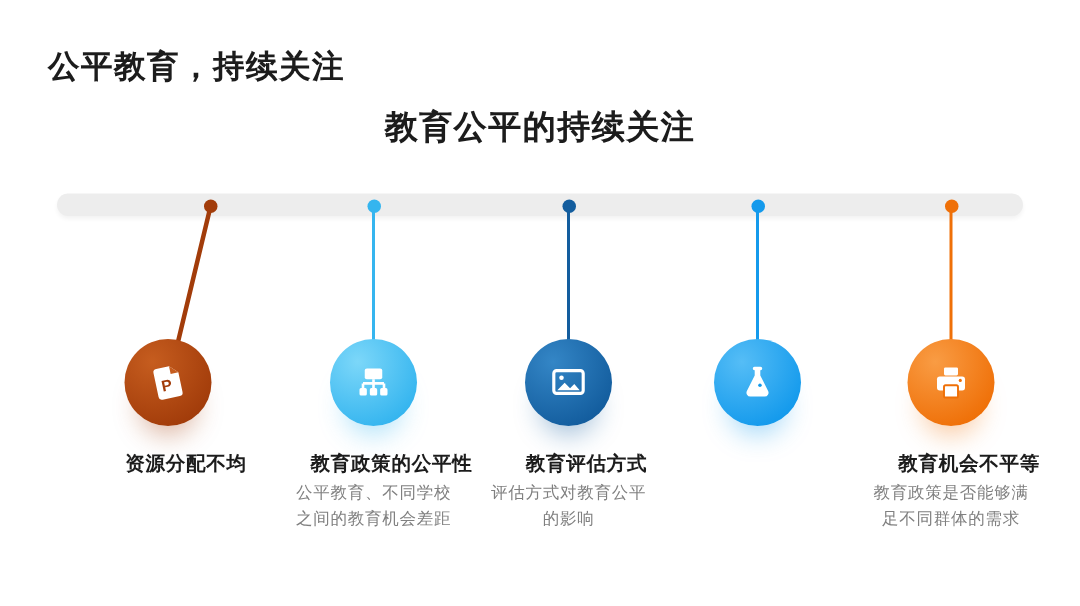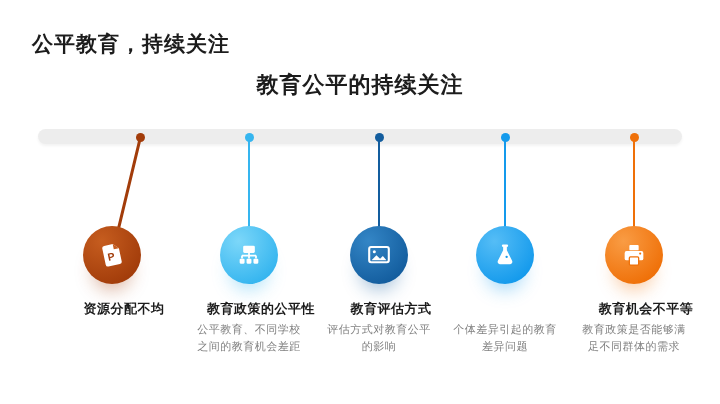--- a/index.html
+++ b/index.html
@@ -112,21 +112,20 @@
 
     <div class="item item-3" style="--c: #149aec; --cl: #55bdf6; --sh: rgba(20,154,236,0.38);">
       <span class="stem"></span>
       <span class="dot"></span>
       <div class="circle">
         <svg viewBox="0 0 24 24">
           <path d="M10.3 3h3.4a1 1 0 0 1 0 2h-.1v3l4.4 8.7a2.2 2.2 0 0 1-2 3.3H8a2.2 2.2 0 0 1-2-3.3L10.4 8V5h-.1a1 1 0 0 1 0-2z" fill="#ffffff"></path>
           <circle cx="13.4" cy="13.6" r="1" fill="var(--c)"></circle>
         </svg>
       </div>
-      <div class="body-text">个体差异引起的教育差异问题</div>
     </div>
 
     <div class="item item-4" style="--c: #ef7008; --cl: #f99c44; --sh: rgba(239,112,8,0.38);">
       <span class="stem"></span>
       <span class="dot"></span>
       <div class="circle">
         <svg viewBox="0 0 24 24">
           <rect x="8" y="3.4" width="8" height="4.6" rx="0.8" fill="#ffffff"></rect>
           <rect x="4" y="8.6" width="16" height="8" rx="1.6" fill="#ffffff"></rect>
           <circle cx="17.3" cy="10.8" r="0.9" fill="var(--c)"></circle>

